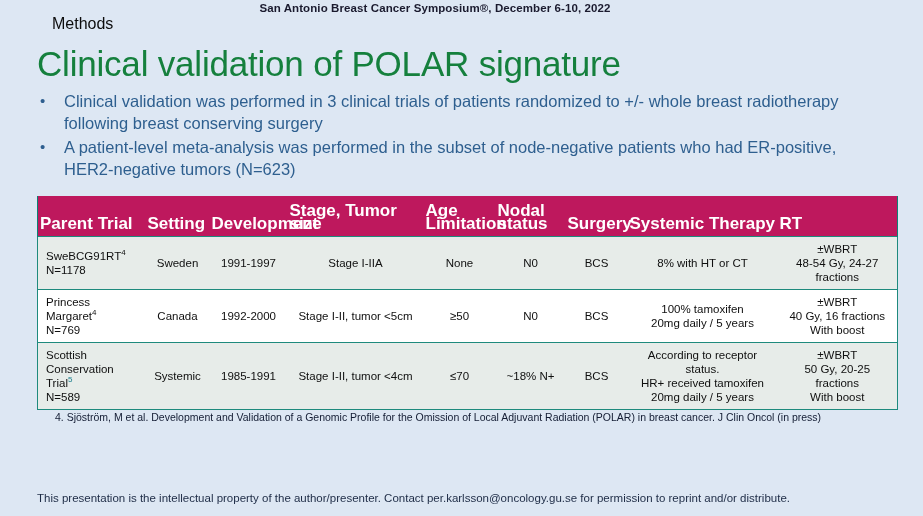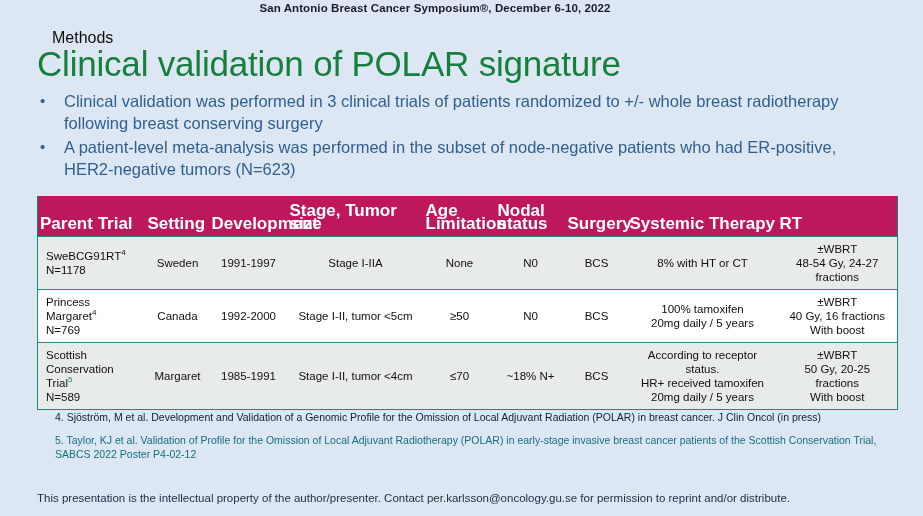--- a/index.html
+++ b/index.html
@@ -26,21 +26,21 @@
     font-weight: bold;
     color: #1a1a2e;
     line-height: 17px;
     letter-spacing: 0.1px;
     white-space: nowrap;
   }
 
   
   #section-label {
     position: absolute;
-    top: 28px;
+    top: 14px;
     left: 52px;
     font-size: 16px;
     color: #0d0d0d;
     line-height: 20px;
   }
 
   
   #slide-title {
     position: absolute;
     top: 43px;
@@ -231,31 +231,30 @@
         <td>N0</td>
         <td>BCS</td>
         <td class="ml">100% tamoxifen<br>20mg daily / 5 years</td>
         <td class="ml">±WBRT<br>40 Gy, 16 fractions<br>With boost</td>
       </tr>
       <tr class="row-shade">
         <td class="first-col">
           <span>Scottish Conservation Trial</span><span class="sup sup-teal">5</span><br>
           <span>N=589</span>
         </td>
-        <td>Margaret</td>
+        <td>Systemic</td>
         <td>1985-1991</td>
         <td>Stage I-II, tumor &lt;4cm</td>
         <td>≤70</td>
         <td>~18% N+</td>
         <td>BCS</td>
         <td class="ml">According to receptor status.<br>HR+ received tamoxifen<br>20mg daily / 5 years</td>
         <td class="ml">±WBRT<br>50 Gy, 20-25<br>fractions<br>With boost</td>
       </tr>
     </tbody>
   </table>
 </div>
 
 <div id="footnotes">
   <div class="footnote" id="footnote-4">4. Sjöström, M et al. Development and Validation of a Genomic Profile for the Omission of Local Adjuvant Radiation (POLAR) in breast cancer. J Clin Oncol (in press)</div>
-  <div class="footnote" id="footnote-5">5. Taylor, KJ et al. Validation of Profile for the Omission of Local Adjuvant Radiotherapy (POLAR) in early-stage invasive breast cancer patients of the Scottish Conservation Trial, SABCS 2022 Poster P4-02-12</div>
 </div>
 
 <div id="disclaimer">This presentation is the intellectual property of the author/presenter.  Contact per.karlsson@oncology.gu.se for permission to reprint and/or distribute.</div>
 
 </body></html>

